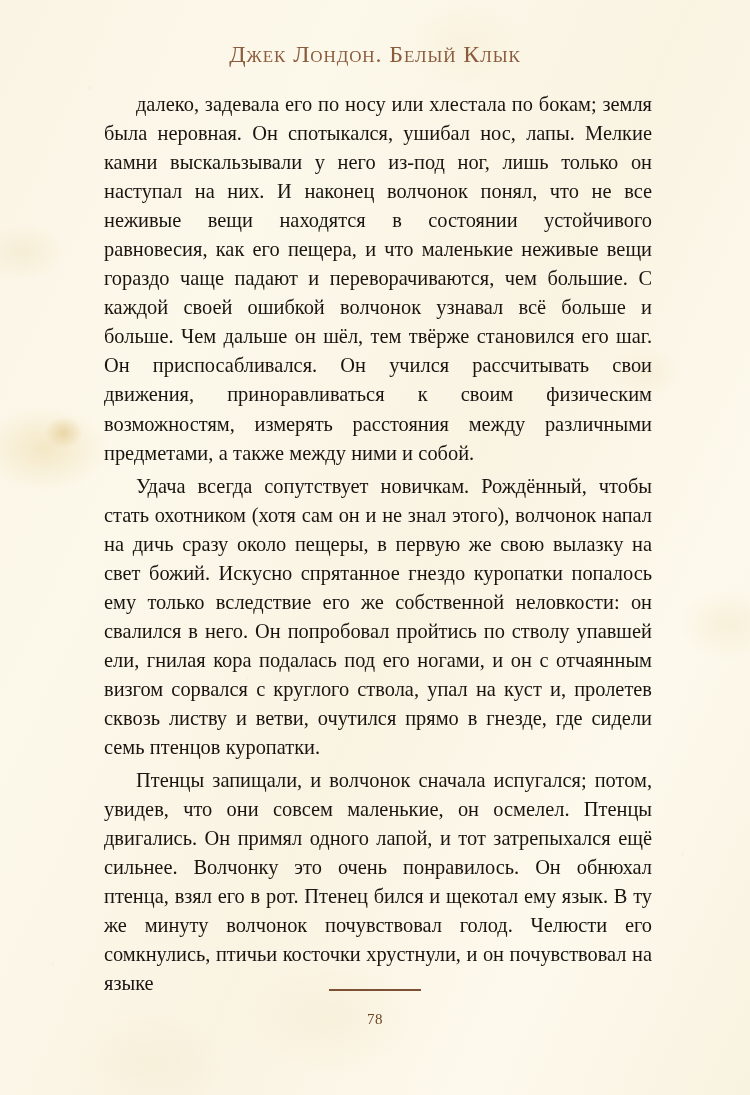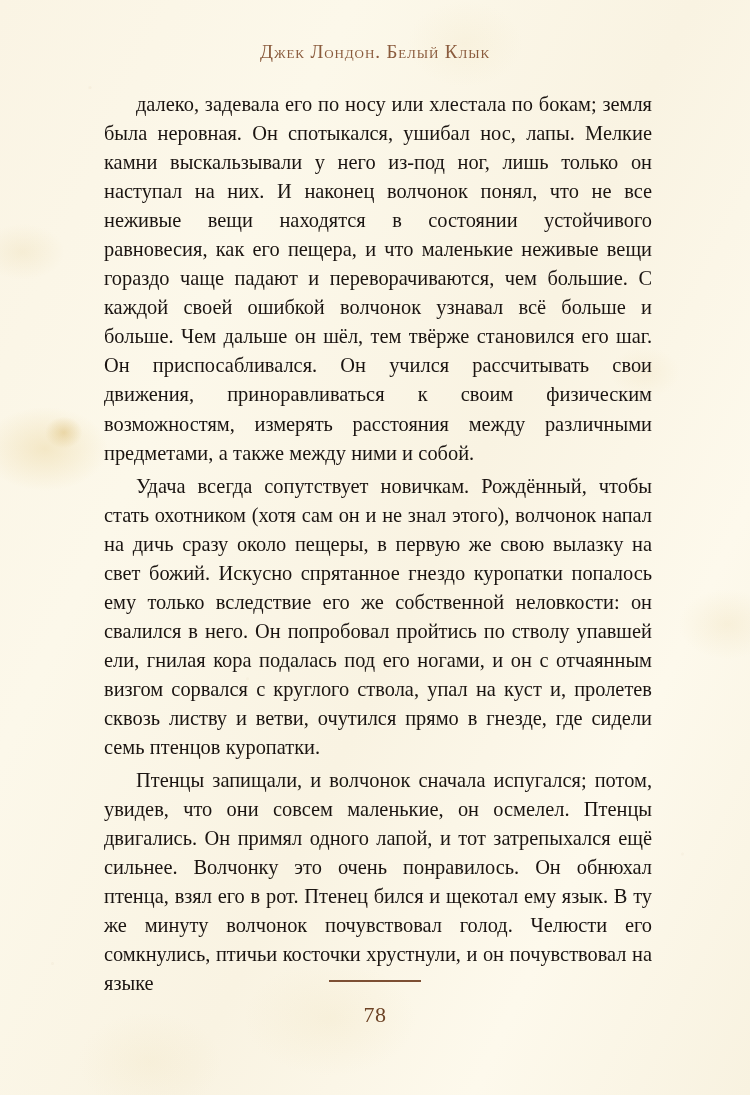--- a/index.html
+++ b/index.html
@@ -48,21 +48,21 @@
   }
 
   
   .running-head {
     position: absolute;
     top: 41px;
     left: 0;
     right: 0;
     text-align: center;
     color: #8a5b3d;
-    font-size: 19px;
+    font-size: 24px;
     letter-spacing: .9px;
     font-variant: small-caps;
     white-space: nowrap;
     z-index: 2;
     font-family: Liberation Serif, serif;
   }
 
   
   .textblock {
     position: absolute;
@@ -94,21 +94,21 @@
     z-index: 2;
   }
   .folio-rule {
     width: 92px;
     height: 2px;
     margin: 0 auto 6px auto;
     background: #7d4f33;
   }
   .folio-number {
     color: #6d4326;
-    font-size: 22px;
+    font-size: 15px;
     letter-spacing: .5px;
     margin-top: 20px;
   }
 </style>
 </head>
 <body>
 
 <div class="page">
 
   <div class="running-head">Джек Лондон. Белый Клык</div>

